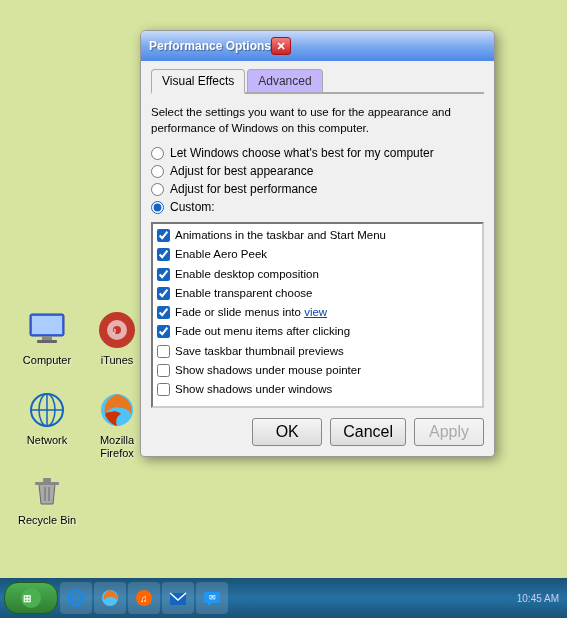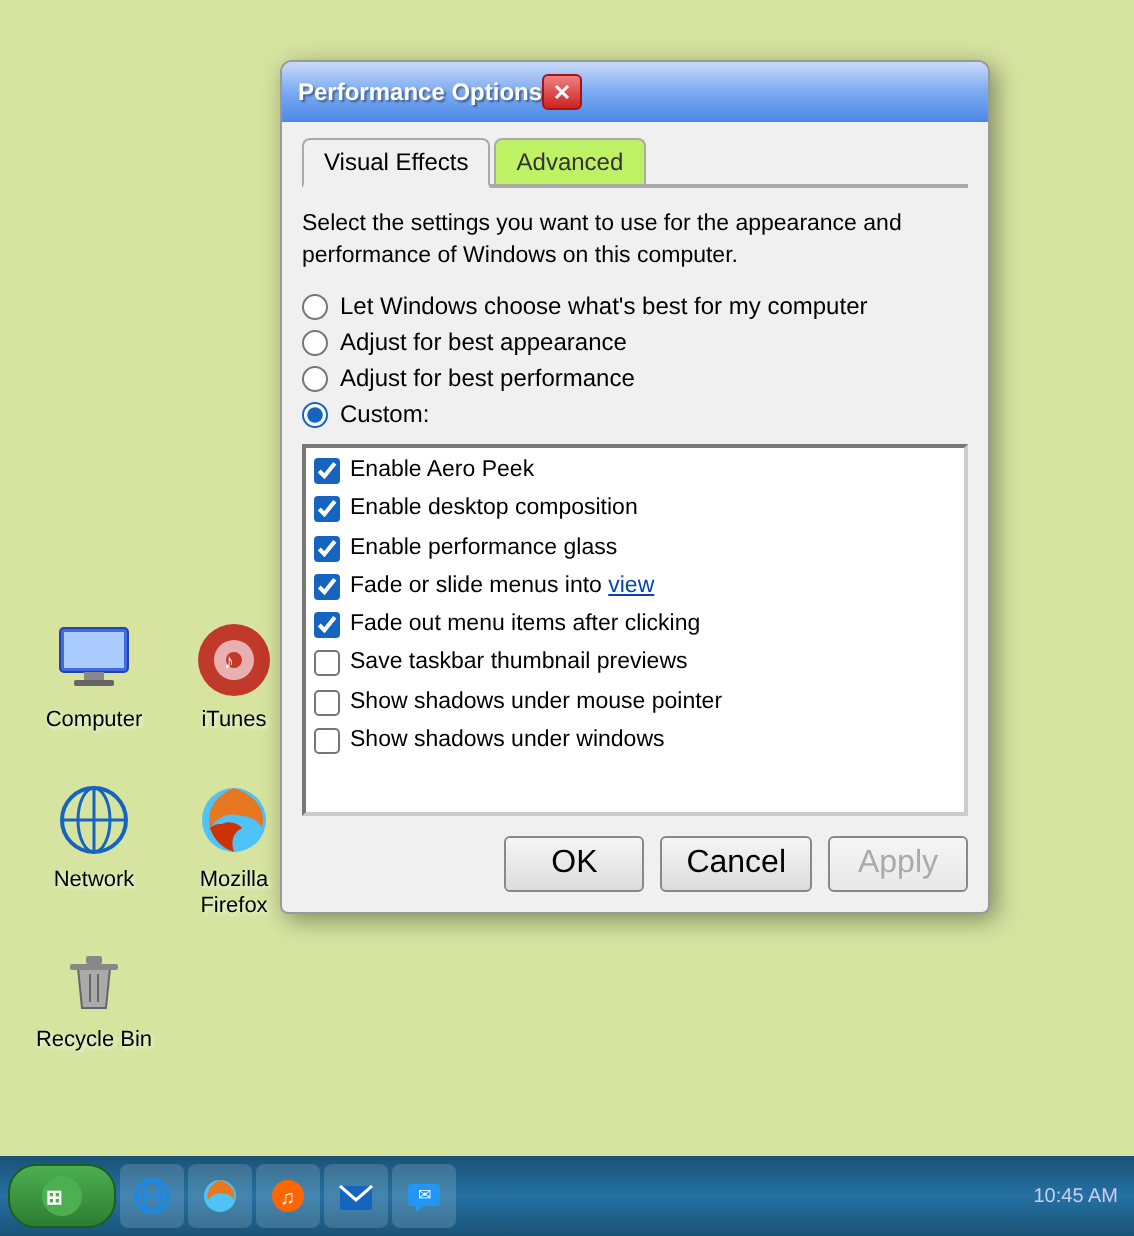--- a/index.html
+++ b/index.html
@@ -144,21 +144,21 @@
       border-bottom: 2px solid #aaa;
       margin-bottom: 10px;
     }
 
     .tab {
       padding: 4px 10px;
       border: 1px solid #aaa;
       border-bottom: none;
       border-radius: 4px 4px 0 0;
       cursor: pointer;
-      background: #bef264;
+      background: #c4b5fd;
       font-size: 12px;
       margin-right: 2px;
       color: #333;
     }
 
     .tab.active {
       background: #f0f0f0;
       border-bottom: 2px solid #f0f0f0;
       margin-bottom: -2px;
       color: #000;
@@ -351,31 +351,35 @@
           <span>Adjust for best performance</span>
         </label>
         <label class="radio-item">
           <input type="radio" name="perf" checked="" style="">
           <span>Custom:</span>
         </label>
       </div>
 
       <div class="listbox-container">
 
+      <div class="list-item">
+            <input type="checkbox" checked="" style="">
+            <span class="item-text">Animations in the taskbar and Start Menu</span>
+          </div>
           <div class="list-item">
             <input type="checkbox" checked="" style="">
             <span class="item-text">Enable Aero Peek</span>
           </div>
           <div class="list-item">
             <input type="checkbox" checked="" style="">
             <span class="item-text">Enable desktop composition</span>
           </div>
           <div class="list-item">
             <input type="checkbox" checked="" style="">
-            <span class="item-text">Enable performance glass</span>
+            <span class="item-text">Enable transparent choose</span>
           </div>
           <div class="list-item">
             <input type="checkbox" checked="" style="">
             <span class="item-text">Fade or slide menus into <span class="highlight">view</span></span>
           </div>
           <div class="list-item">
             <input type="checkbox" checked="" style="">
             <span class="item-text">Fade out menu items after clicking</span>
           </div>
           <div class="list-item">

